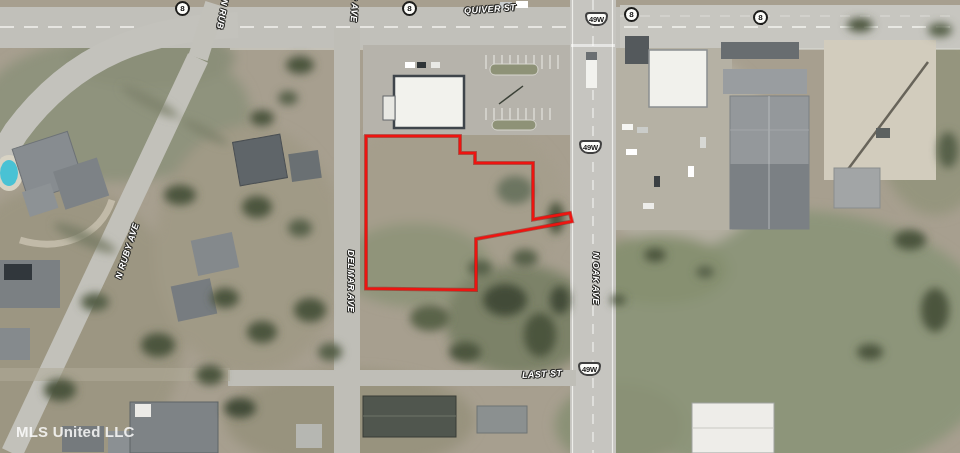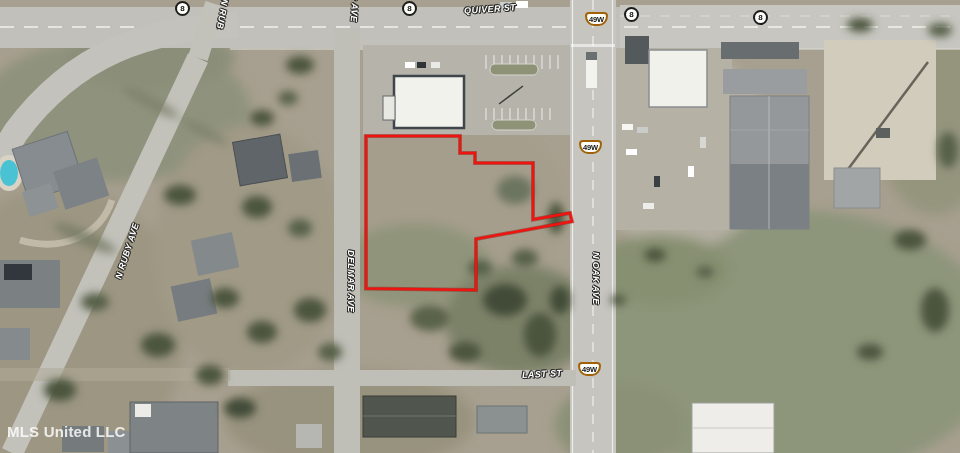--- a/index.html
+++ b/index.html
@@ -22,27 +22,27 @@
   .clip-n .street-label { position:absolute; }
 
   .shield8 {
     position:absolute; width:15px; height:15px; border-radius:50%;
     background:#fdfdfa; border:2px solid #1c1c1a; box-sizing:border-box;
     display:flex; align-items:center; justify-content:center;
     font:700 8px "Liberation Sans", sans-serif; color:#111;
   }
   .shield49 {
     position:absolute; width:23px; height:14px; box-sizing:border-box;
-    background:#fdfdfa; border:2px solid #a16207;
+    background:#fdfdfa; border:2px solid #404040;
     border-radius:4px 4px 9px 9px / 4px 4px 10px 10px;
     display:flex; align-items:center; justify-content:center;
     font:700 7.5px "Liberation Sans", sans-serif; color:#111; letter-spacing:-.2px;
   }
   #watermark {
-    position:absolute; left:7px; top:423px;
+    position:absolute; left:16px; top:423px;
     font:700 15px "Liberation Sans", sans-serif;
     color:rgba(255,255,255,.82); letter-spacing:.2px;
   }
 </style>
 </head>
 <body>
 
 <div id="stage">
 
   <svg id="terrain" width="960" height="453" viewBox="0 0 960 453">

